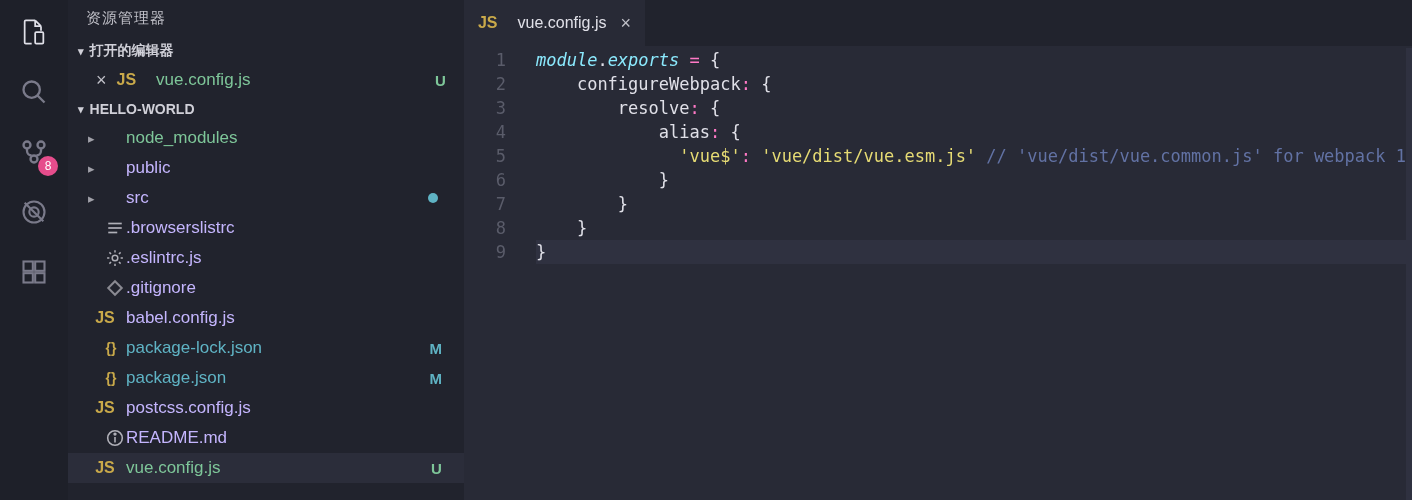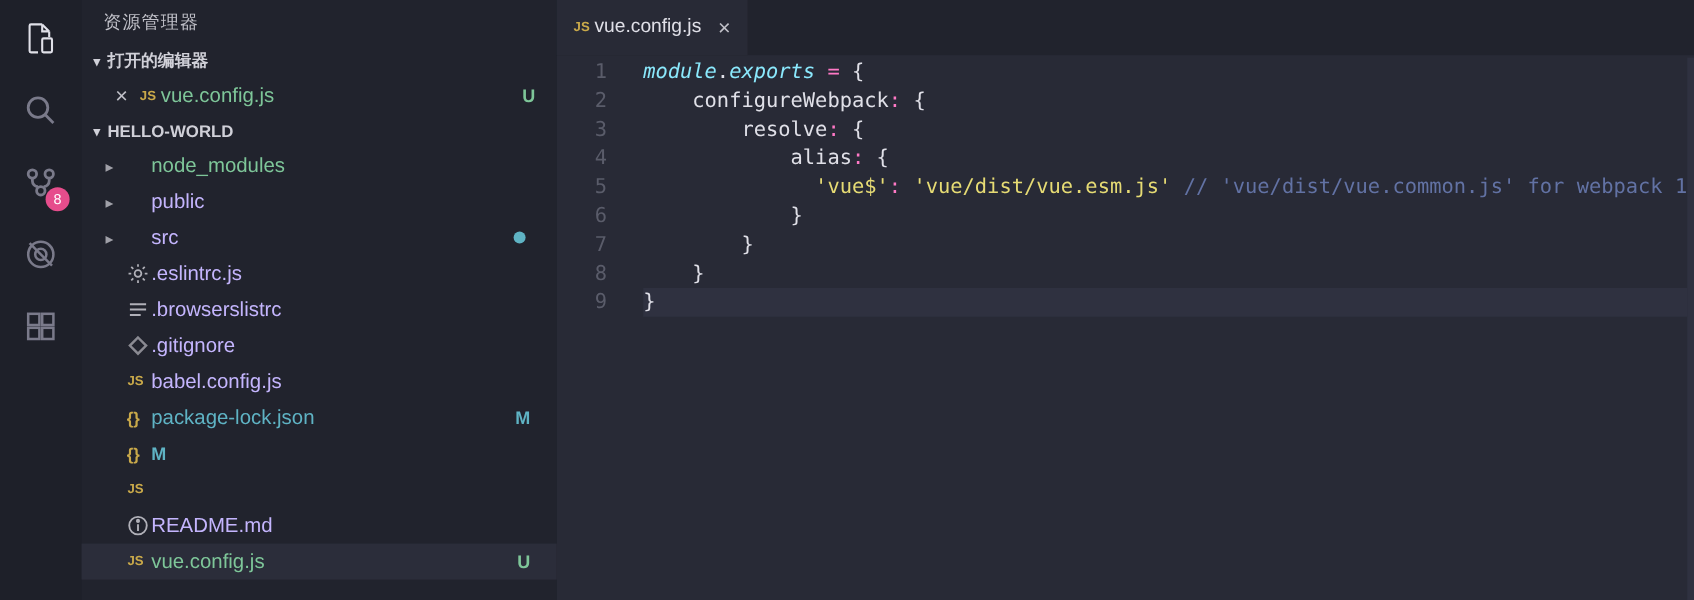--- a/index.html
+++ b/index.html
@@ -82,23 +82,23 @@
   font-size: 17px;
   cursor: pointer;
 }
 .open-editor-item .close-x {
   color: #c0c0c8;
   margin-right: 10px;
   font-size: 18px;
 }
 .js-badge {
   color: #c9a94a;
-  font-size: 11px;
+  font-size: 16px;
   font-weight: bold;
-  margin-right: 4px;
+  margin-right: 20px;
   text-align: center;
 }
 .json-badge {
   color: #c9a94a;
   font-size: 14px;
   font-weight: bold;
   margin-right: 8px;
 }
 .file-name { flex: 1; }
 .file-name.green { color: #7ec699; }
@@ -272,43 +272,43 @@
     </div>
       <div class="tree-item">
         <span class="arrow">▸</span>
     <span class="icon"></span>
     <span class="label ">src</span>
     <span class="dot-modified"></span>
     </div>
       <div class="tree-item">
         <span class="arrow"></span>
     <span class="icon">
-          <svg class="file-icon-svg" viewBox="0 0 16 16" fill="none" stroke="#b0b0b8" stroke-width="1.3">
-            <circle cx="8" cy="8" r="2.5"></circle>
-            <path d="M8 1v2M8 13v2M1 8h2M13 8h2M3 3l1.5 1.5M11.5 11.5L13 13M3 13l1.5-1.5M11.5 4.5L13 3"></path>
-          </svg>
-        </span>
-    <span class="label ">.eslintrc.js</span>
-
-    </div>
-      <div class="tree-item">
-        <span class="arrow"></span>
-    <span class="icon">
           <svg class="file-icon-svg" viewBox="0 0 16 16" stroke="#b0b0b8" stroke-width="1.5">
             <line x1="2" y1="4" x2="14" y2="4"></line>
             <line x1="2" y1="8" x2="14" y2="8"></line>
             <line x1="2" y1="12" x2="10" y2="12"></line>
           </svg>
         </span>
     <span class="label ">.browserslistrc</span>
 
     </div>
       <div class="tree-item">
         <span class="arrow"></span>
     <span class="icon">
+          <svg class="file-icon-svg" viewBox="0 0 16 16" fill="none" stroke="#b0b0b8" stroke-width="1.3">
+            <circle cx="8" cy="8" r="2.5"></circle>
+            <path d="M8 1v2M8 13v2M1 8h2M13 8h2M3 3l1.5 1.5M11.5 11.5L13 13M3 13l1.5-1.5M11.5 4.5L13 3"></path>
+          </svg>
+        </span>
+    <span class="label ">.eslintrc.js</span>
+
+    </div>
+      <div class="tree-item">
+        <span class="arrow"></span>
+    <span class="icon">
           <svg class="file-icon-svg" viewBox="0 0 16 16" fill="none" stroke="#8a8a92" stroke-width="1.8">
             <path d="M8 2 L14 8 L8 14 L2 8 Z"></path>
           </svg>
         </span>
     <span class="label ">.gitignore</span>
 
     </div>
       <div class="tree-item">
         <span class="arrow"></span>
     <span class="icon">
@@ -324,28 +324,30 @@
         </span>
     <span class="label blue">package-lock.json</span>
 
     <span class="status-letter m">M</span>
       </div>
       <div class="tree-item">
         <span class="arrow"></span>
     <span class="icon">
           <span class="json-badge">{}</span>
         </span>
+    <span class="label blue">package.json</span>
 
     <span class="status-letter m">M</span>
       </div>
       <div class="tree-item">
         <span class="arrow"></span>
     <span class="icon">
           <span class="js-badge">JS</span>
         </span>
+    <span class="label ">postcss.config.js</span>
 
     </div>
       <div class="tree-item">
         <span class="arrow"></span>
     <span class="icon">
           <svg class="file-icon-svg" viewBox="0 0 16 16" fill="none" stroke="#b0b0b8" stroke-width="1.4">
             <circle cx="8" cy="8" r="6.5"></circle>
             <line x1="8" y1="7" x2="8" y2="12"></line>
             <circle cx="8" cy="4.5" r="0.8" fill="#b0b0b8"></circle>
           </svg>

